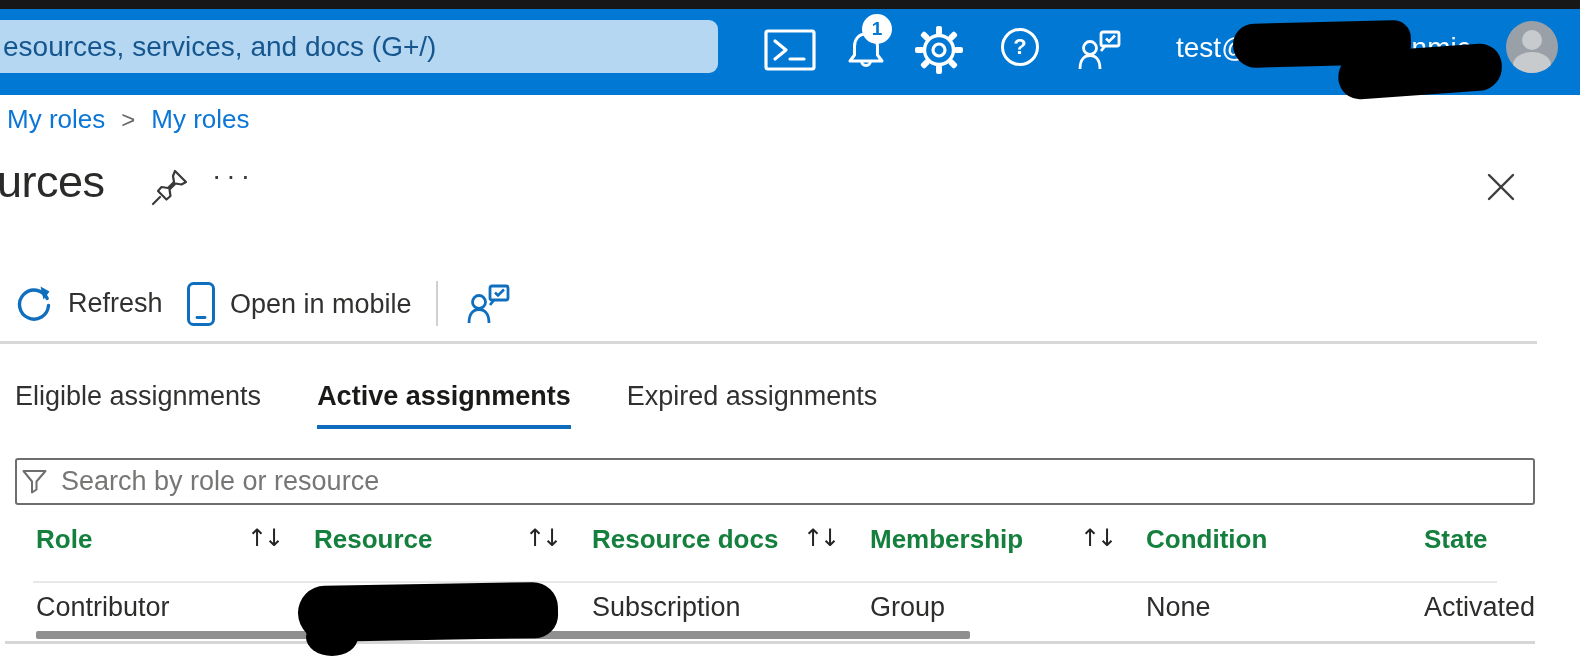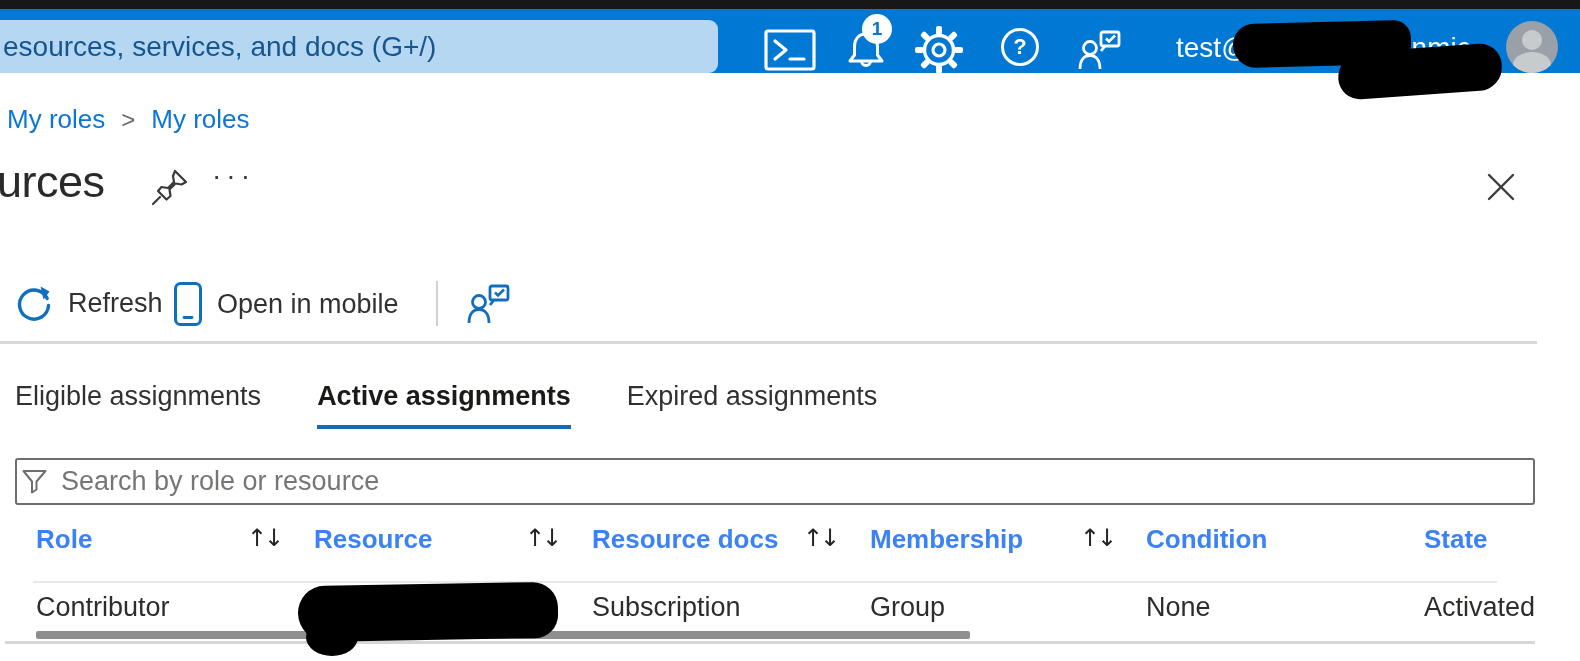--- a/index.html
+++ b/index.html
@@ -6,21 +6,21 @@
   html,body { width:1580px; height:661px; }
   body {
     font-family:"Liberation Sans", sans-serif;
     background:#ffffff; position:relative; overflow:hidden;
     color:#323130;
   }
   .abs { position:absolute; }
 
   
   .browser-strip { left:0; top:0; width:1580px; height:9px; background:#171717; }
-  .topbar { left:0; top:9px; width:1580px; height:64px; background:#0078d4; }
+  .topbar { left:0; top:9px; width:1580px; height:86px; background:#0078d4; }
   .global-search {
     left:0; top:11px; width:718px; height:53px;
     background:#b5d7f1; border:none; border-radius:0 9px 9px 0;
     font-family:"Liberation Sans", sans-serif;
     font-size:28px; color:#15568f; padding:0 12px 0 3px; outline:none;
   }
   .tb-icon { color:#ffffff; }
   .badge {
     left:862px; top:5px; width:30px; height:30px; border-radius:50%;
     background:#ffffff; color:#0078d4; font-size:19px; font-weight:700;
@@ -51,21 +51,21 @@
   
   .page-title { left:-3px; top:156px; font-size:45px; color:#2b2a29; letter-spacing:-0.5px; }
   .pin-btn { left:150px; top:167px; width:40px; height:40px; }
   .more-btn { left:212px; top:160px; font-size:28px; letter-spacing:5px; color:#3b3a39; }
   .close-btn { left:1484px; top:170px; width:34px; height:34px; cursor:pointer; }
 
   
   .cmd { display:flex; align-items:center; gap:14px; cursor:pointer; }
   .cmd-label { font-size:27px; color:#323130; white-space:nowrap; }
   .cmd-refresh { left:14px; top:283px; }
-  .cmd-mobile { left:173px; top:281px; }
+  .cmd-mobile { left:186px; top:281px; }
   .cmd-feedback { left:466px; top:283px; }
   .cmd-sep { left:436px; top:281px; width:2px; height:45px; background:#d2d0ce; }
 
   .section-divider { left:0; top:341px; width:1537px; height:3px; background:#d8d8d8; }
 
   
   .tabs { left:15px; top:381px; display:flex; column-gap:56px; }
   .tab { font-size:27px; color:#323130; padding-bottom:13px; border-bottom:4.5px solid transparent; cursor:pointer; white-space:nowrap; }
   .tab.active { font-weight:700; color:#1b1a19; border-bottom-color:#0f6cbd; }
 
@@ -75,21 +75,21 @@
     border:2px solid #6f6e6c; border-radius:3px; background:#fff;
     display:flex; align-items:center; padding:0 10px 0 4px;
   }
   .filter-input {
     flex:1; border:none; outline:none; font-family:"Liberation Sans", sans-serif;
     font-size:27px; color:#3b3a39; margin-left:13px; background:transparent;
   }
   .filter-input::placeholder { color:#767674; opacity:1; }
 
   
-  .th { top:524px; font-size:26px; font-weight:700; color:#3b82f6; white-space:nowrap; cursor:pointer; }
+  .th { top:524px; font-size:26px; font-weight:700; color:#15803d; white-space:nowrap; cursor:pointer; }
   .sort-glyph { top:524px; font-family:"DejaVu Sans", sans-serif; font-size:24px; color:#242424; letter-spacing:-3px; cursor:pointer; }
   .row-top-border { left:33px; top:581px; width:1464px; height:2px; background:#e8e8e8; }
   .td { top:592px; font-size:27px; color:#2e2d2c; white-space:nowrap; }
   .cell-blob { left:298px; top:584px; width:260px; height:56px; border-radius:28px 26px 24px 30px; transform:rotate(-1deg); }
   .cell-blob-drip { left:306px; top:618px; width:52px; height:38px; border-radius:50%; }
   .scroll-thumb { left:36px; top:631px; width:934px; height:8px; background:#8f8f8f; border-radius:2px; cursor:pointer; }
   .row-bottom-border { left:5px; top:641px; width:1530px; height:3px; background:#d6d6d6; }
 
   svg { display:block; }
 </style>

